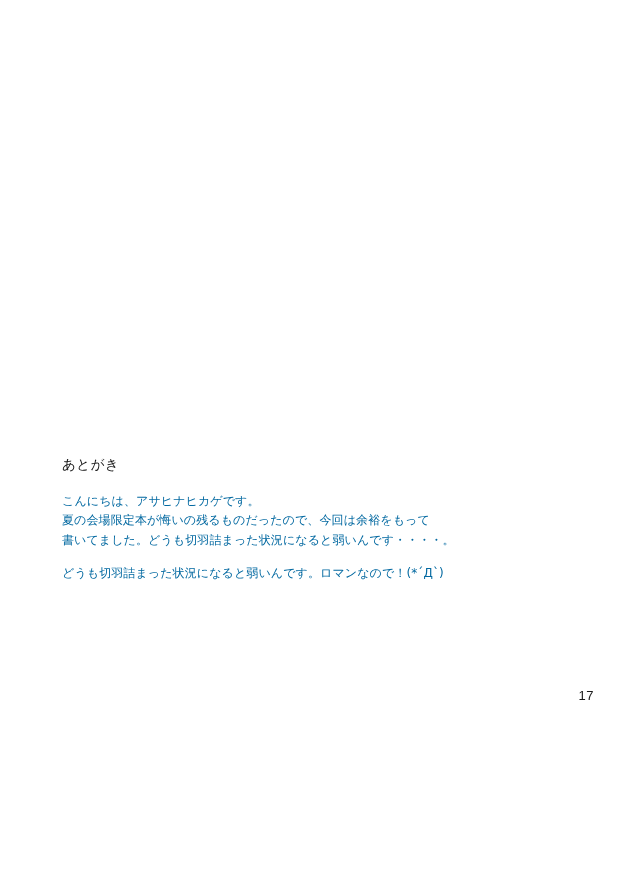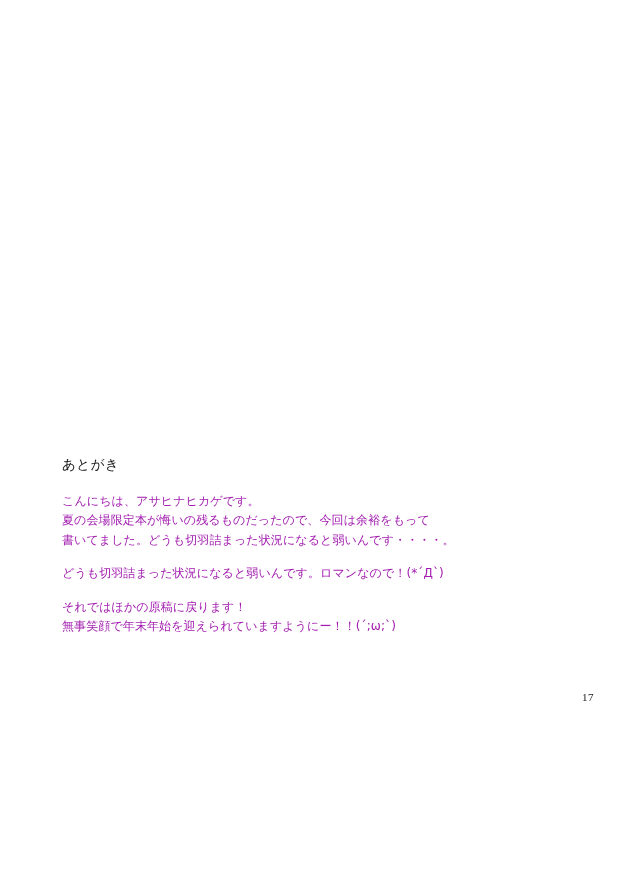--- a/index.html
+++ b/index.html
@@ -35,49 +35,47 @@
     letter-spacing: 0.5px;
     margin: 0 0 18px 0;
     line-height: 1.4;
     color: #141414;
   }
   .para {
     font-size: 12px;
     line-height: 1.62;
     letter-spacing: 0.1px;
     margin: 0 0 14px 0;
-    color: #a21caf;
+    color: #0369a1;
     white-space: pre-line;
   }
   .para:last-child {
     margin-bottom: 0;
   }
   .page-number {
     position: absolute;
     right: 46px;
     bottom: 52px;
-    font-size: 11px;
+    font-size: 13px;
     color: #1a1a1a;
-    font-family: Liberation Serif, serif;
+    font-family: Liberation Sans, sans-serif;
     letter-spacing: 0.5px;
   }
 </style>
 </head>
 <body>
 
 <div class="page">
 
   <section class="afterword">
     <h1 class="afterword-heading">あとがき</h1>
 
     <p class="para">こんにちは、アサヒナヒカゲです。
 夏の会場限定本が悔いの残るものだったので、今回は余裕をもって
 書いてました。どうも切羽詰まった状況になると弱いんです・・・・。</p>
 
     <p class="para">どうも切羽詰まった状況になると弱いんです。ロマンなので！(*´Д`)</p>
 
-    <p class="para">それではほかの原稿に戻ります！
-無事笑顔で年末年始を迎えられていますようにー！！(´;ω;`)</p>
   </section>
 
   <div class="page-number">17</div>
 
 </div>
 
 </body></html>

